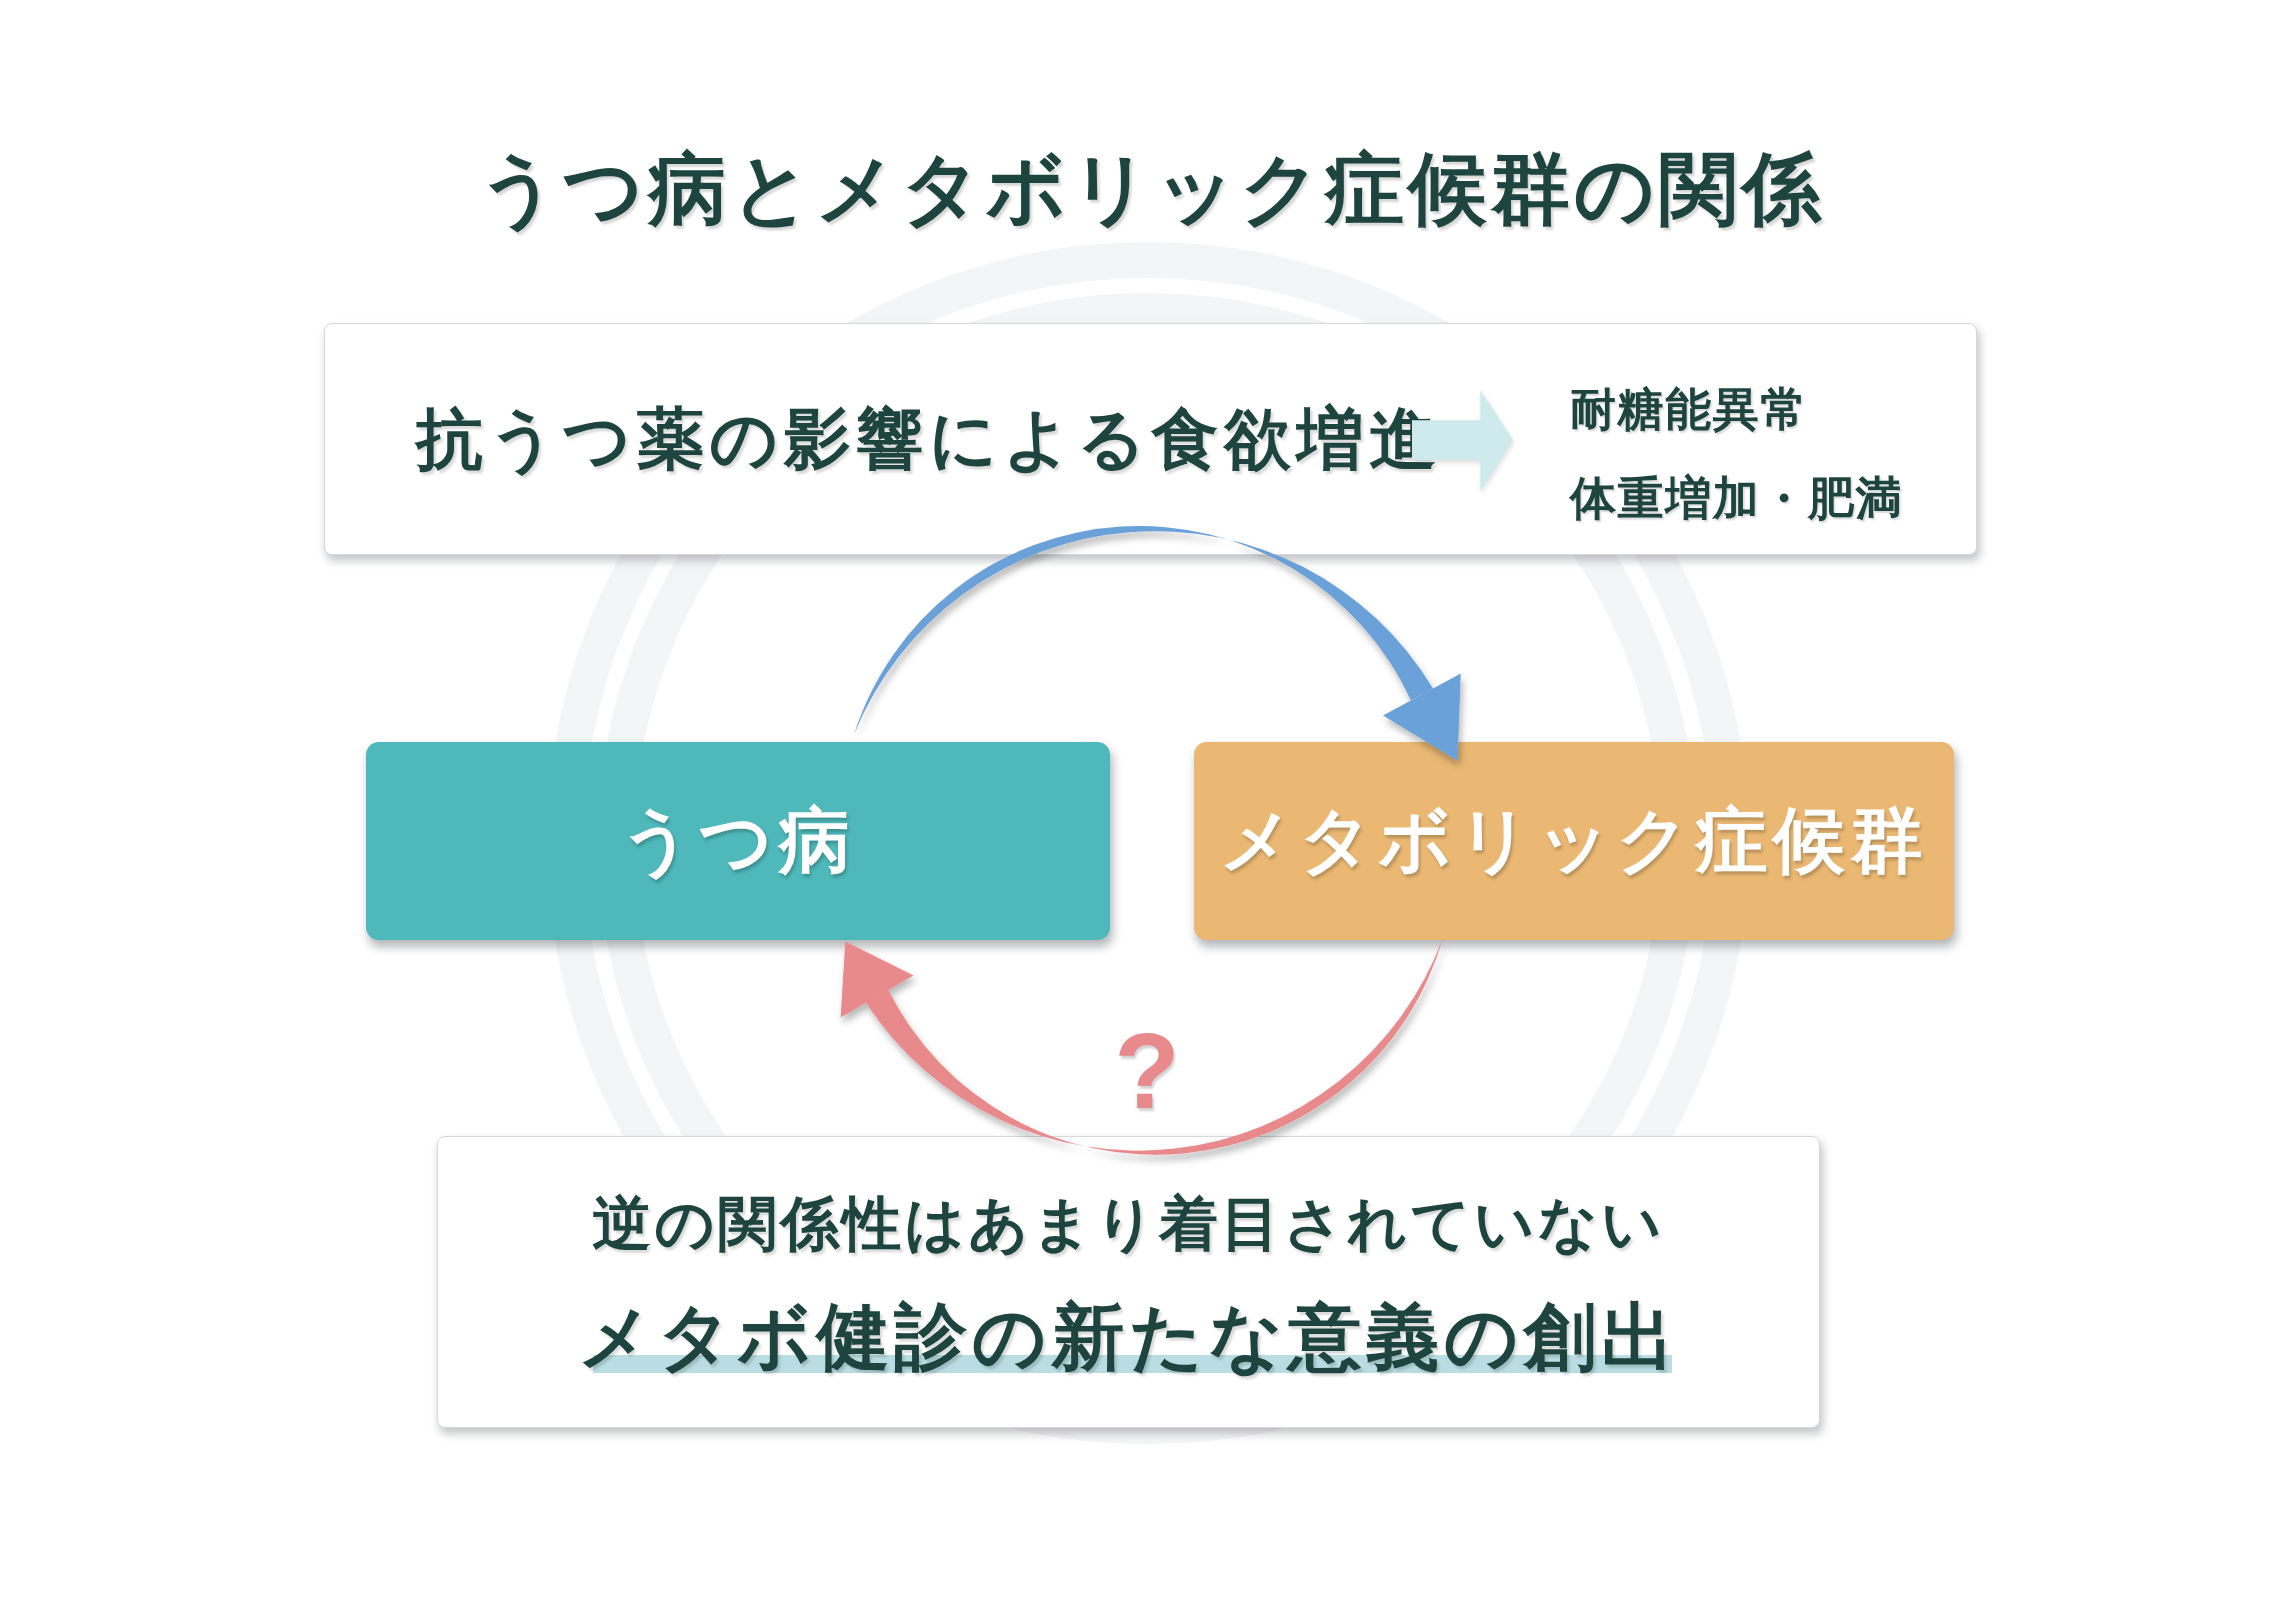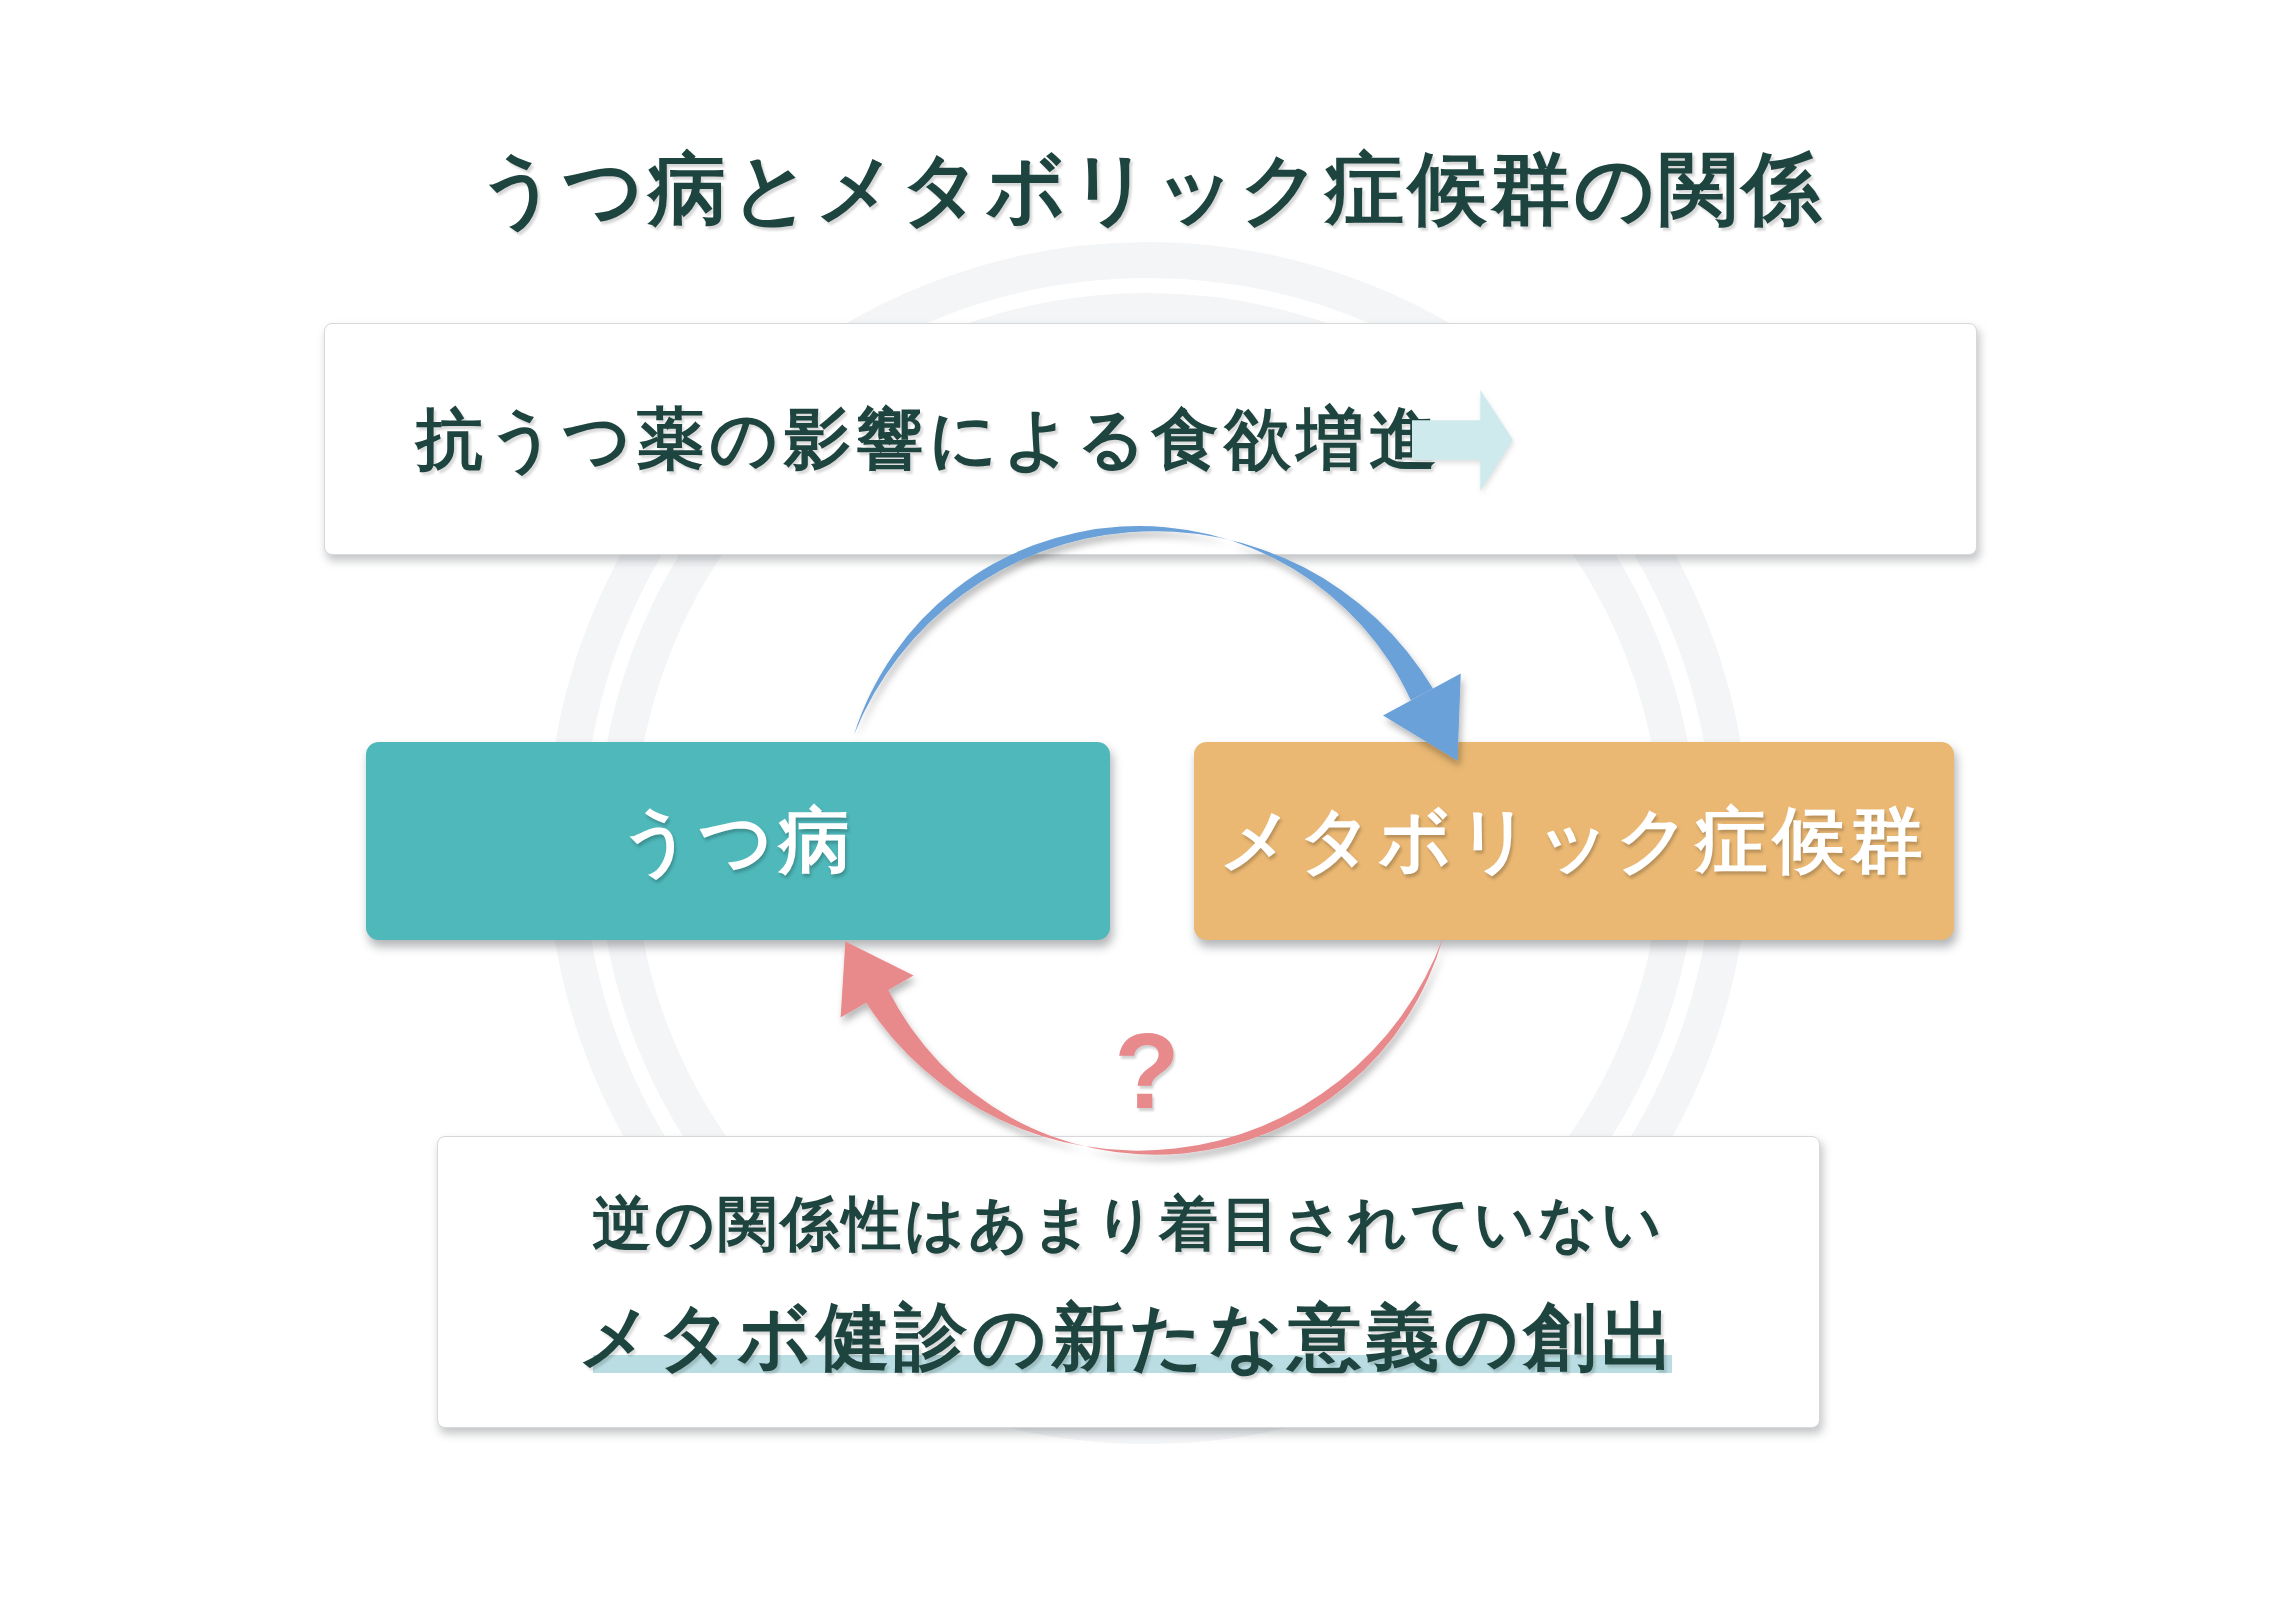--- a/index.html
+++ b/index.html
@@ -83,20 +83,24 @@
   <div class="ring ring1"></div>
   <div class="ring ring2"></div>
 
   <h1 class="title">うつ病とメタボリック症候群の関係</h1>
 
   <div class="card top-card">
     <div class="cause">抗うつ薬の影響による食欲増進</div>
     <svg class="block-arrow" viewBox="0 0 127 127">
       <polygon points="0,38 86,38 86,0 127,63 86,127 86,88 0,88"></polygon>
     </svg>
+    <div class="effects">
+      <div class="effect-line">耐糖能異常</div>
+      <div class="effect-line">体重増加・肥満</div>
+    </div>
   </div>
 
   <div class="node node-teal">
     <span>うつ病</span>
   </div>
   <div class="node node-orange">
     <span>メタボリック症候群</span>
   </div>
 
   <svg class="cycle-svg" viewBox="0 0 2894 2040">

